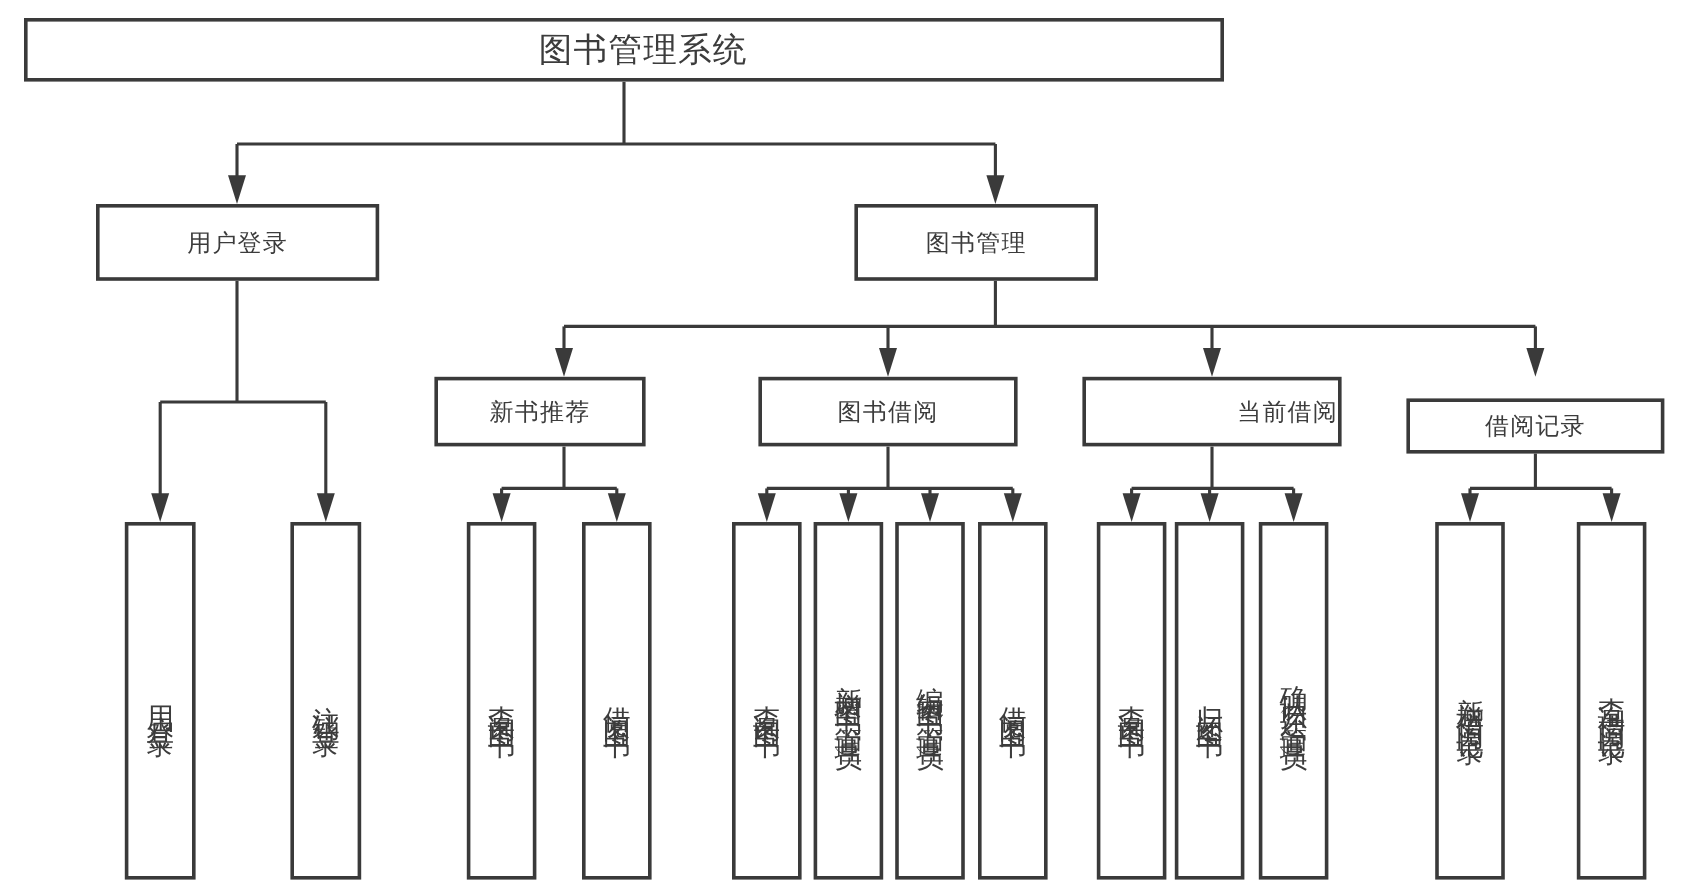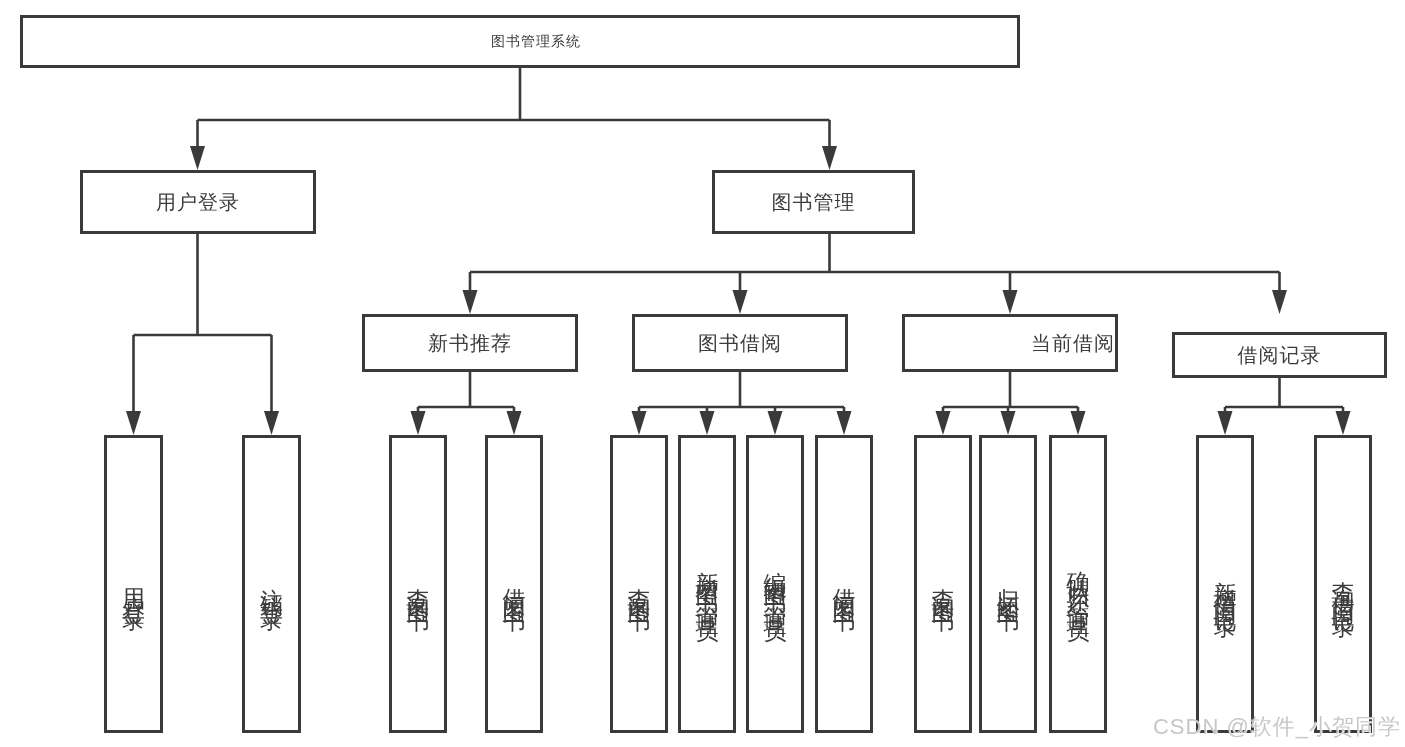--- a/index.html
+++ b/index.html
@@ -24,21 +24,21 @@
     background:#fff;
     display:flex;align-items:center;justify-content:center;
     z-index:2;
   }
   .hbox span{
     color:var(--text);
     font-size:20px;
     letter-spacing:1px;
     white-space:nowrap;
   }
-  .hbox.root span{font-size:14px;margin-left:32px;}
+  .hbox.root span{font-size:28px;margin-left:32px;}
   .vbox{top:435px;width:58px;height:298px;}
   .vbox span{
     color:var(--text);
     font-size:23px;
     line-height:1;
     writing-mode:vertical-rl;
     text-orientation:mixed;
     letter-spacing:7px;
     white-space:nowrap;
   }
@@ -117,21 +117,21 @@
     <span>图书管理系统</span>
   </div>
 
   <div class="hbox" style="left:80px;top:170px;width:236px;height:64px;">
     <span>用户登录</span>
   </div>
   <div class="hbox" style="left:712px;top:170px;width:203px;height:64px;">
     <span>图书管理</span>
   </div>
 
-  <div class="hbox" style="left:362px;top:314px;width:216px;height:58px;">
+  <div class="hbox" style="left:362px;top:314px;width:176px;height:58px;">
     <span>新书推荐</span>
   </div>
   <div class="hbox" style="left:632px;top:314px;width:216px;height:58px;text-align:right;">
     <span>图书借阅</span>
   </div>
   <div class="hbox" style="left:902px;top:314px;width:216px;height:58px;justify-content:flex-end;">
     <span>当前借阅</span>
   </div>
   <div class="hbox" style="left:1172px;top:332px;width:215px;height:46px;">
     <span>借阅记录</span>
@@ -174,14 +174,13 @@
     <span>确认归还（管理员）</span>
   </div>
 
   <div class="vbox" style="left:1196px;">
     <span>新增借阅记录</span>
   </div>
   <div class="vbox" style="left:1314px;">
     <span>查询借阅记录</span>
   </div>
 
-  <div id="watermark">CSDN @软件_小贺同学</div>
 </div>
 
 </body></html>

